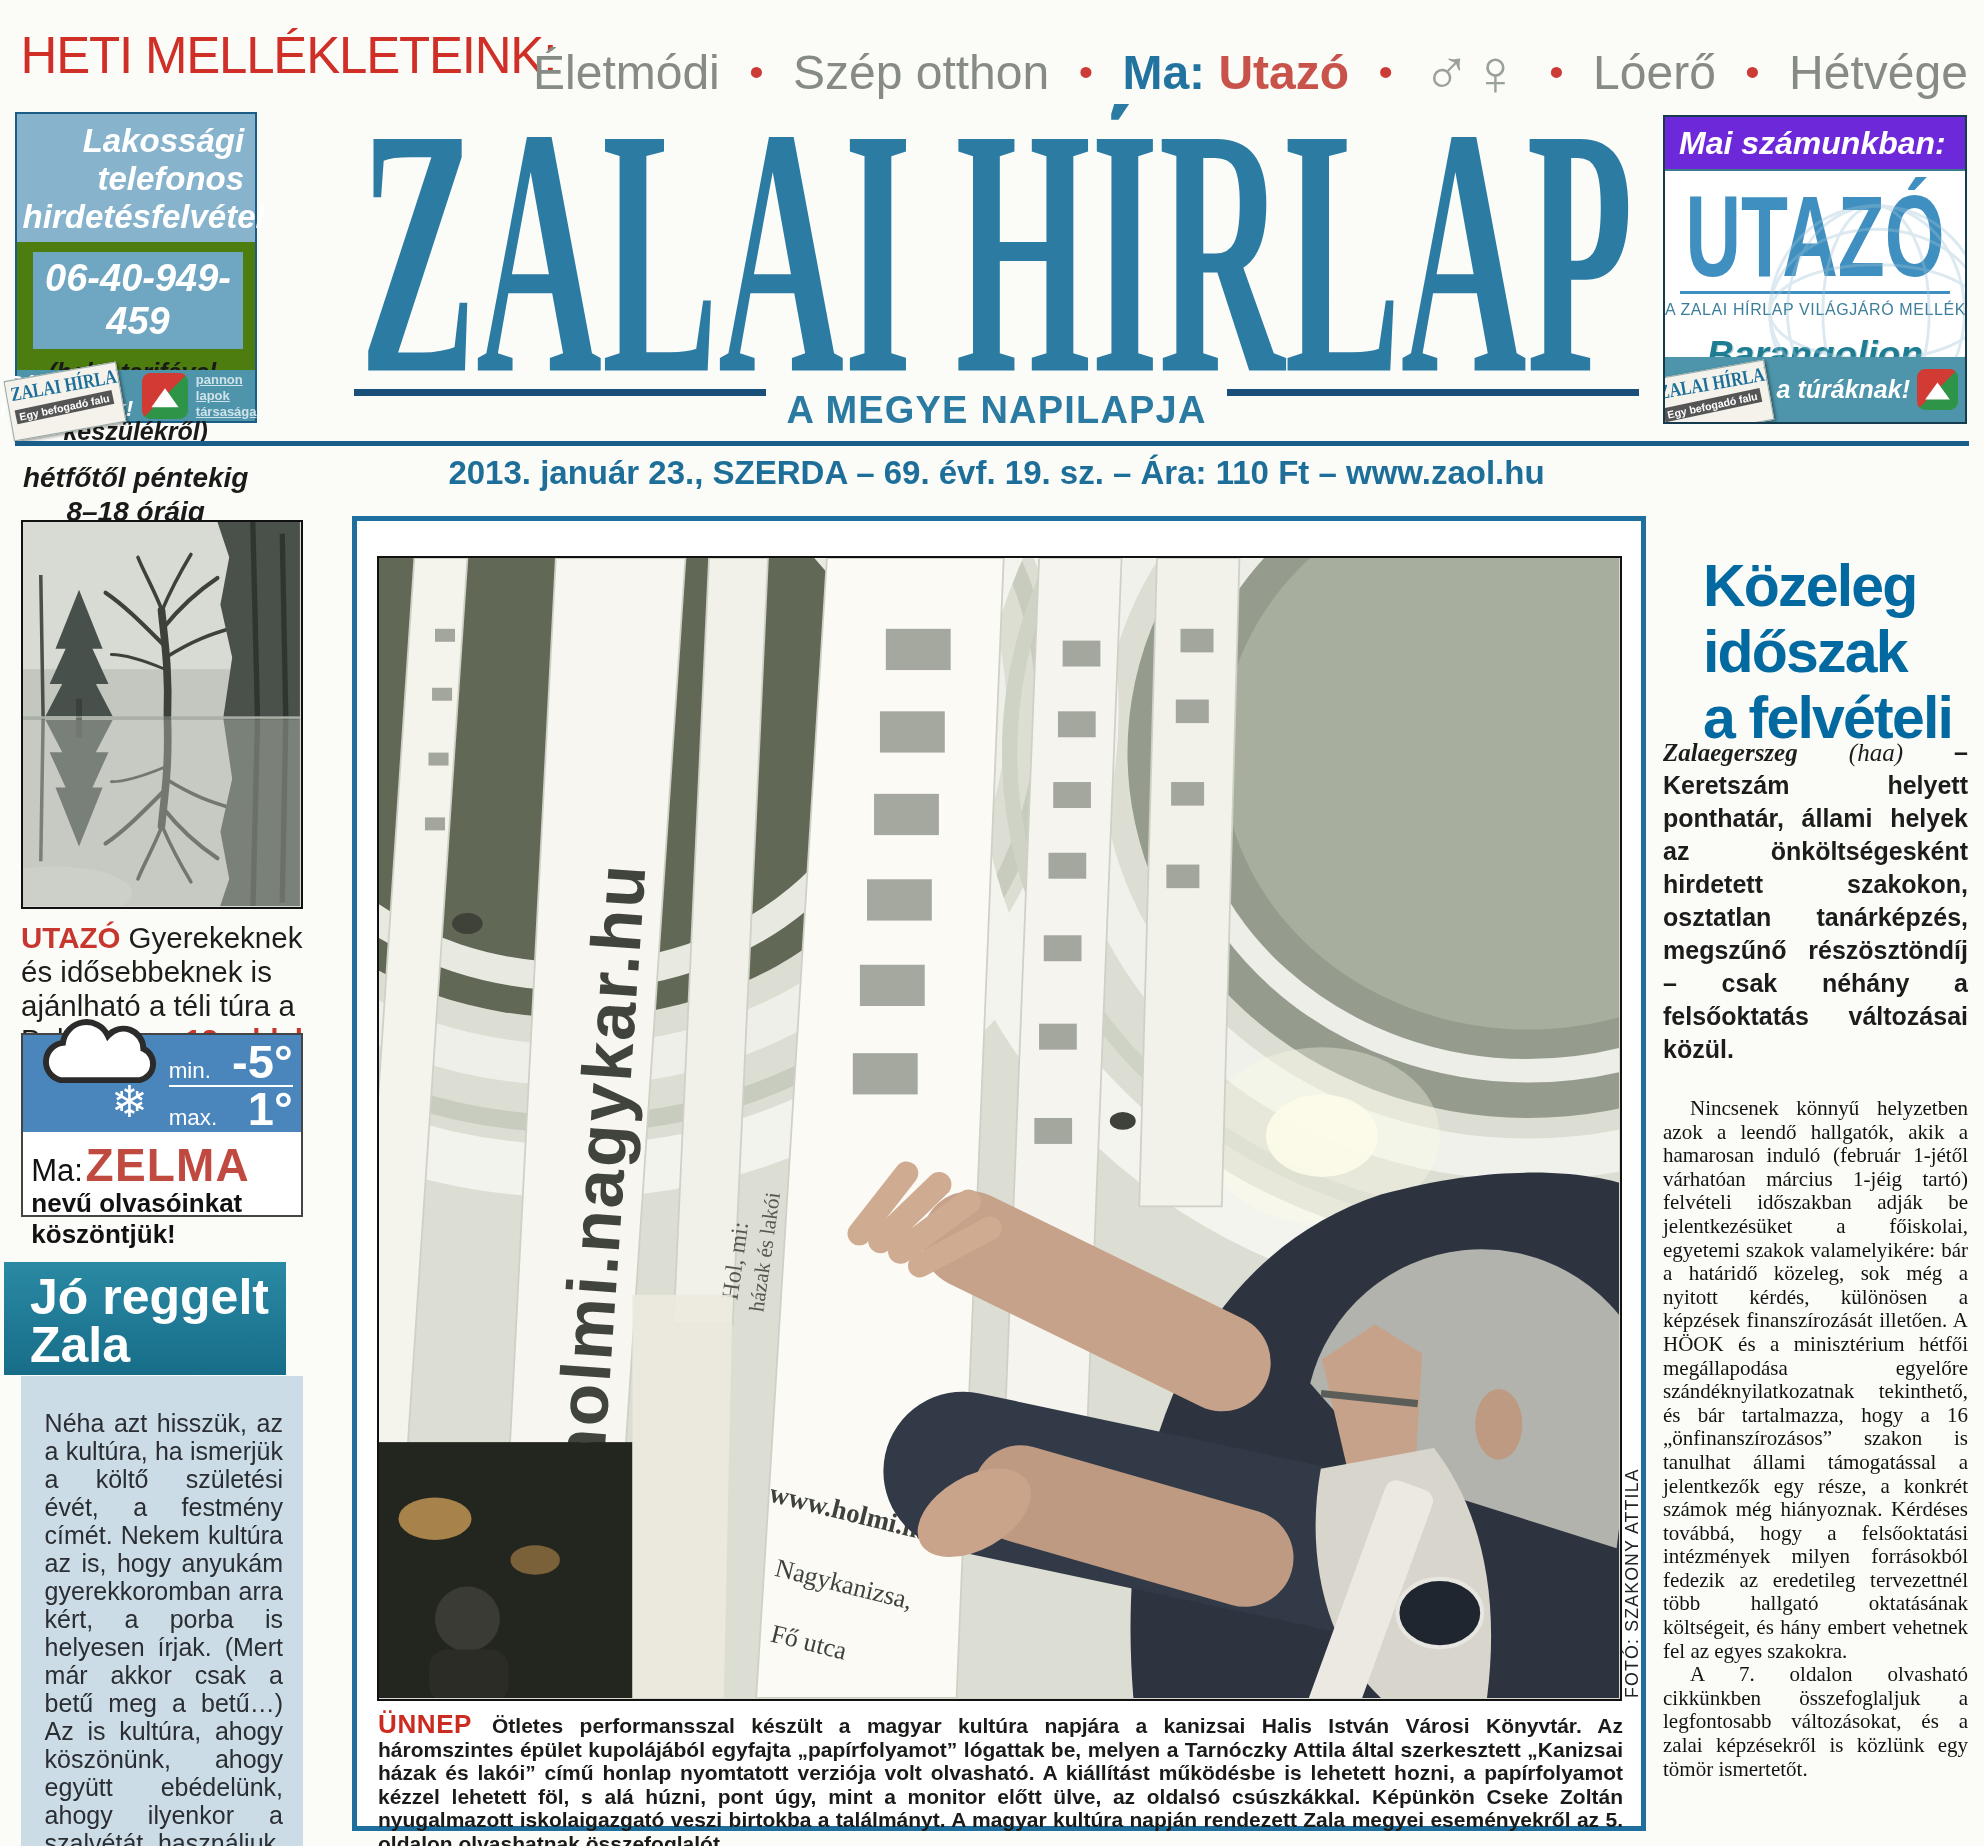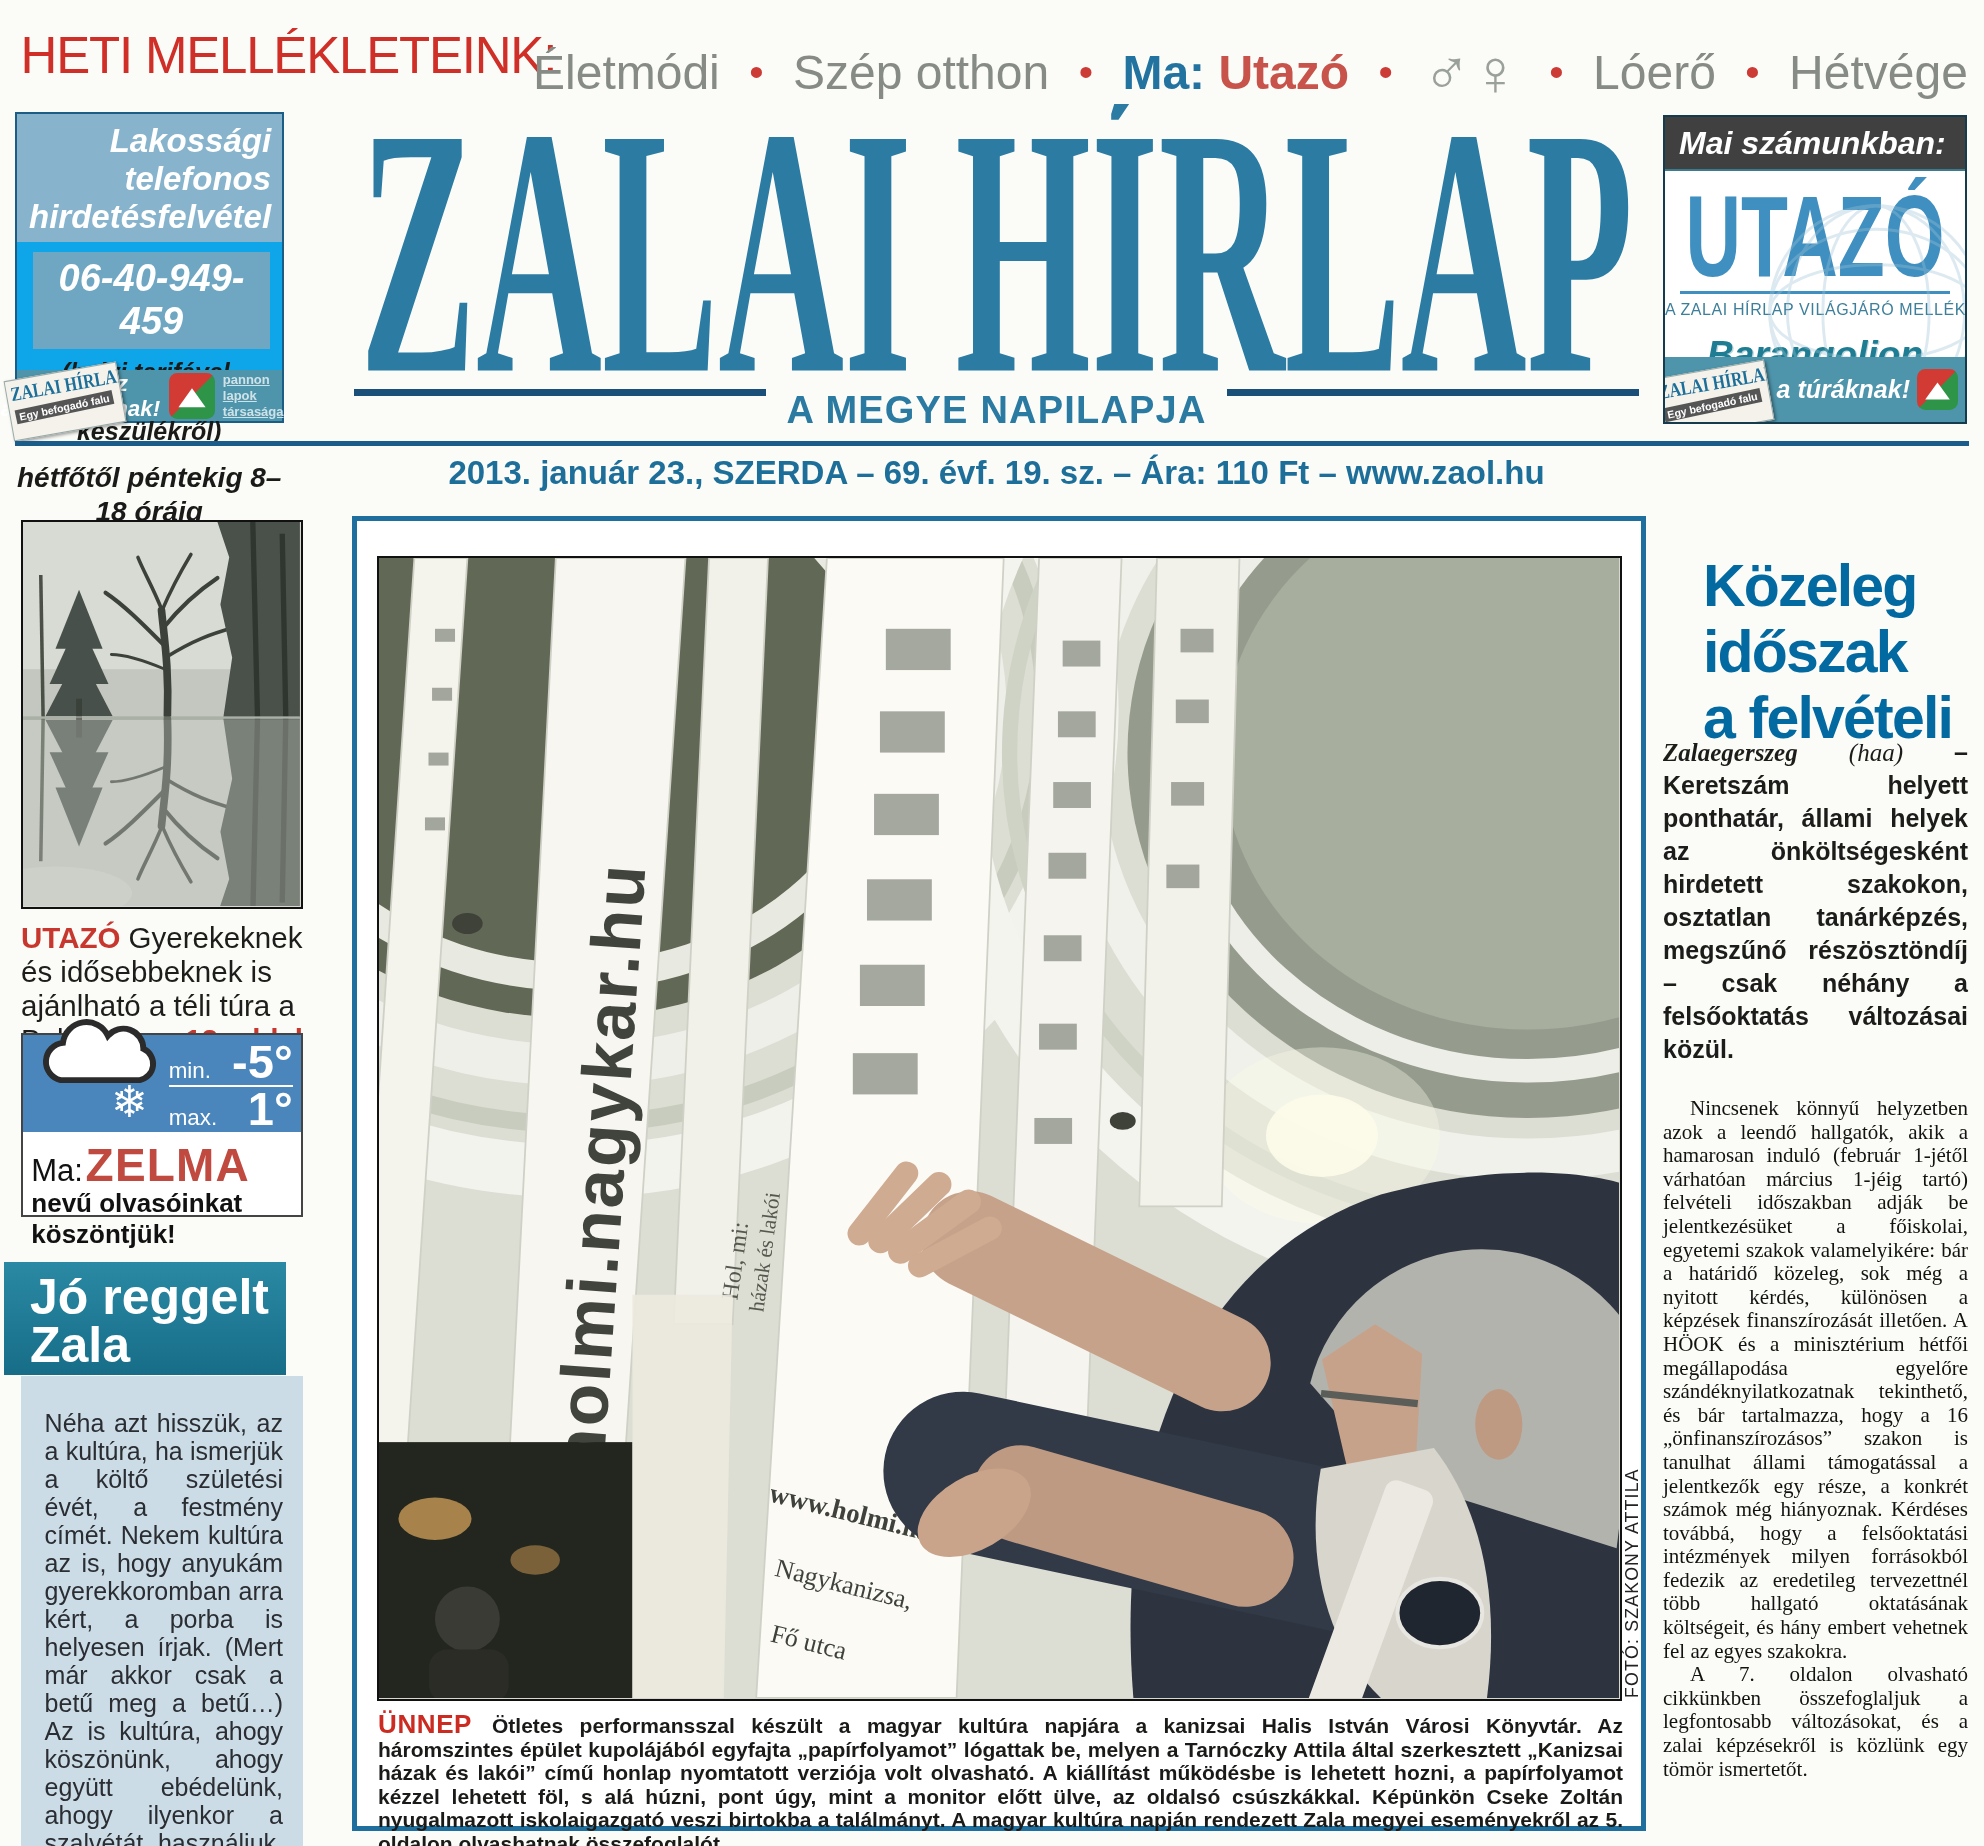--- a/index.html
+++ b/index.html
@@ -7,21 +7,21 @@
        background:#fbfbf8;font-family:"Liberation Sans",sans-serif;}
   .abs{position:absolute;}
   
   .banner-label{color:#d02f28;font-weight:normal;font-size:51px;letter-spacing:-1.2px;transform:scaleX(.92);transform-origin:left;}
   .banner-items{display:flex;align-items:center;gap:27px;color:#868b86;font-size:48px;}
   .banner-bullet{color:#cc3b35;font-size:41px;line-height:1;}
   .banner-ma{color:#2273a0;font-weight:bold;}
   .banner-utazo{color:#c7534a;font-weight:bold;}
   .banner-gender{font-size:65px;color:#9aa09a;line-height:1;}
   
-  .adbox{left:14.7px;top:112px;width:269px;height:311px;border:2.4px solid #1c5d86;background:#0ea5e9;box-sizing:border-box;}
+  .adbox{left:14.7px;top:112px;width:242px;height:311px;border:2.4px solid #1c5d86;background:#4d7c0f;box-sizing:border-box;}
   .adband1{background:#87b4cc;color:#fff;font-weight:bold;font-style:italic;font-size:33px;line-height:38px;text-align:right;padding:8.3px 10.6px 5.9px 5.9px;}
   .adphone{margin:9.4px 11.8px 0 16.5px;background:#6fa6c2;color:#fff;font-weight:bold;font-style:italic;font-size:38px;text-align:center;padding:5.9px 0;}
   .adnote1{color:#1a1a18;font-weight:bold;font-style:italic;font-size:25px;line-height:29.5px;text-align:center;margin-top:8.3px;}
   .adnote2{color:#1a1a18;font-weight:bold;font-style:italic;font-size:28px;line-height:34px;text-align:center;margin-top:15.3px;}
   .adfooter{position:absolute;left:0;bottom:0;width:100%;height:51px;background:#4e95ab;display:flex;align-items:center;justify-content:flex-end;gap:8.3px;padding-right:5.9px;box-sizing:border-box;}
   .adfooter-text{color:#fff;font-weight:bold;font-style:italic;font-size:22.4px;line-height:25px;text-align:center;}
   
   .minipaper{width:112px;height:59px;background:#f4f2ea;border:1.2px solid #9aa;box-shadow:1.8px 1.8px 3.5px rgba(0,0,0,.4);transform:rotate(-10deg);overflow:hidden;}
   .minipaper .t{font-family:"Liberation Serif",serif;font-weight:bold;color:#1d6f9a;font-size:20px;transform:scaleX(.8);transform-origin:left;white-space:nowrap;padding:2.4px 0 0 4.7px;}
   .minipaper .s{background:#555;color:#fff;font-weight:bold;font-size:10.6px;padding:1.2px 3.5px;display:inline-block;margin:2.4px 0 0 4.7px;transform:rotate(-2deg);}
@@ -29,21 +29,21 @@
   .plogo svg{position:absolute;left:0;top:0;}
   .plogo-caption{font-size:13px;line-height:16px;color:#cfe2e8;font-weight:bold;width:53px;text-decoration:underline;}
   
   .subtitle-row{left:354px;top:389px;width:1285px;display:flex;gap:20px;}
   .subtitle-rule{flex:1;height:6.5px;background:#1a4f79;}
   .subtitle-text{color:#2a7aa2;font-weight:bold;font-size:38px;letter-spacing:1.2px;white-space:nowrap;}
   .fullrule{left:14.7px;top:441px;width:1954px;height:5.3px;background:#1a5c8a;}
   .dateline{left:354px;top:454px;width:1285px;text-align:center;color:#1d6f9a;font-weight:bold;font-size:33px;}
   
   .todaybox{left:1663px;top:115px;width:304px;height:309px;border:2.9px solid #143c4e;background:#fff;box-sizing:border-box;overflow:hidden;}
-  .todayheader{background:#404040;color:#fff;font-weight:bold;font-style:italic;font-size:32px;padding:8.3px 0 7px 14px;border-bottom:2.4px solid #3a7b90;}
+  .todayheader{background:#6d28d9;color:#fff;font-weight:bold;font-style:italic;font-size:32px;padding:8.3px 0 7px 14px;border-bottom:2.4px solid #3a7b90;}
   .todayrule{margin:0 15.3px;height:2.9px;background:#3f8fc0;}
   .todaysub{color:#3d7f9b;font-size:16px;text-align:center;letter-spacing:0.6px;margin-top:7px;white-space:nowrap;}
   .todayslogan{color:#1e7d92;font-weight:bold;font-style:italic;font-size:37px;text-align:center;margin-top:15.3px;text-shadow:1.2px 1.2px 0 #bcd6dd;}
   .todayfooter{position:absolute;left:0;bottom:0;width:100%;height:65px;background:#4e95ab;display:flex;align-items:center;justify-content:flex-end;gap:7px;padding-right:7px;box-sizing:border-box;}
   .todayfooter .ft{color:#fff;font-weight:bold;font-style:italic;font-size:25px;}
   .globe{position:absolute;right:-35px;top:71px;opacity:.35;}
   
   .leftphoto{left:21px;top:520px;width:282px;height:389px;border:2.4px solid #111;box-sizing:border-box;background:#d8dad4;}
   .utazocap{left:21px;top:921px;width:297px;font-size:29.5px;line-height:34px;color:#1d1d1b;font-weight:500;}
   .utazocap .tag{color:#c7372e;font-weight:bold;}

